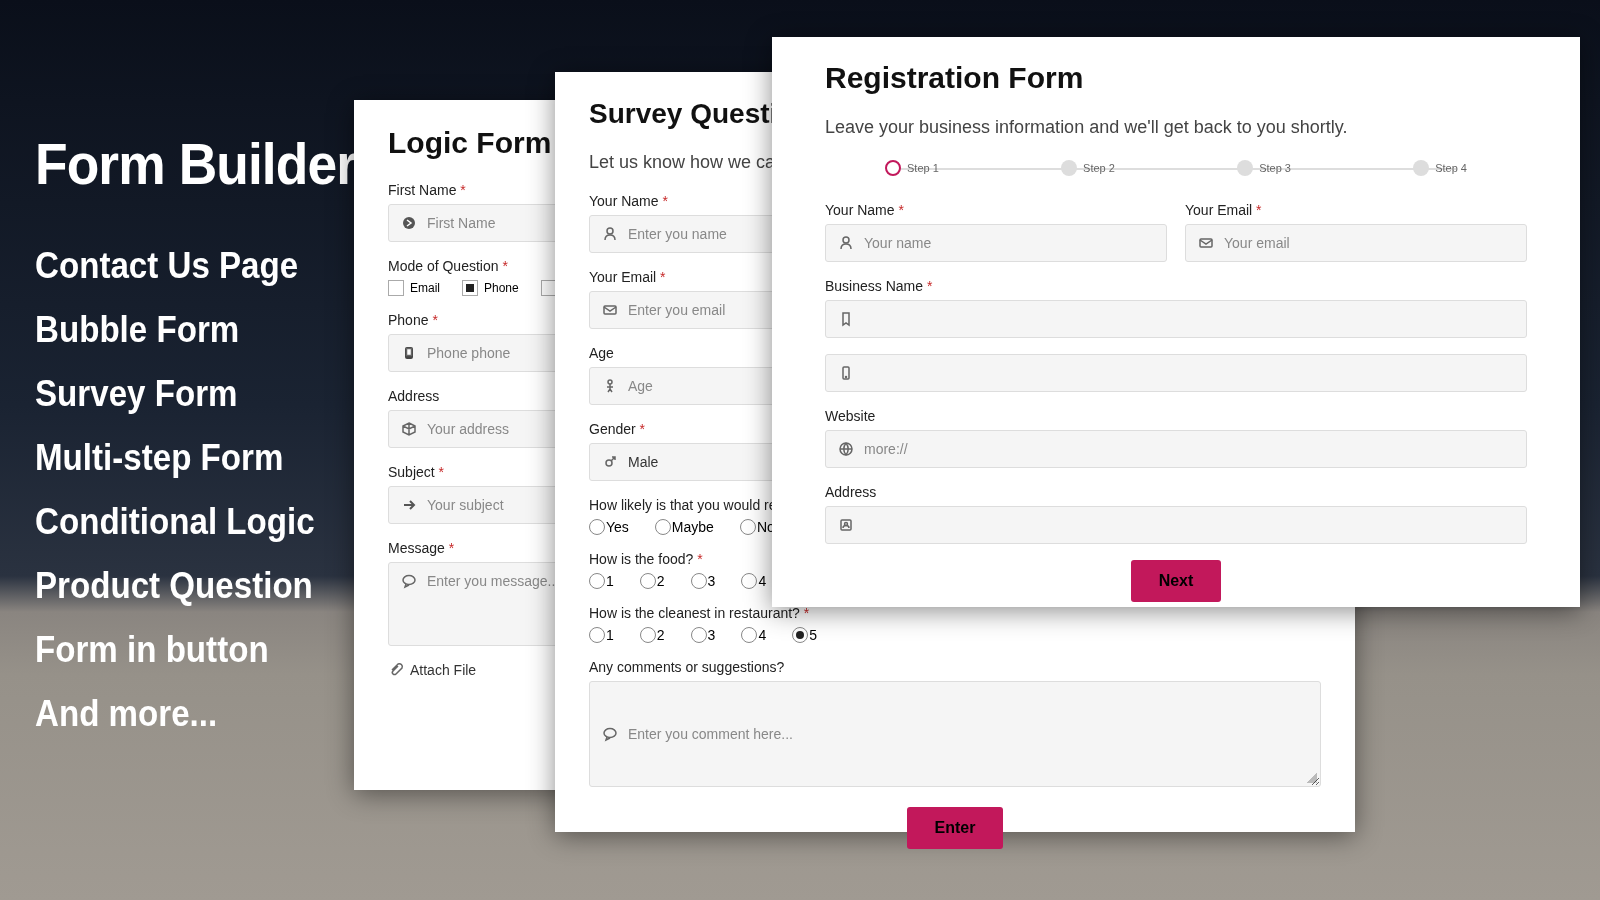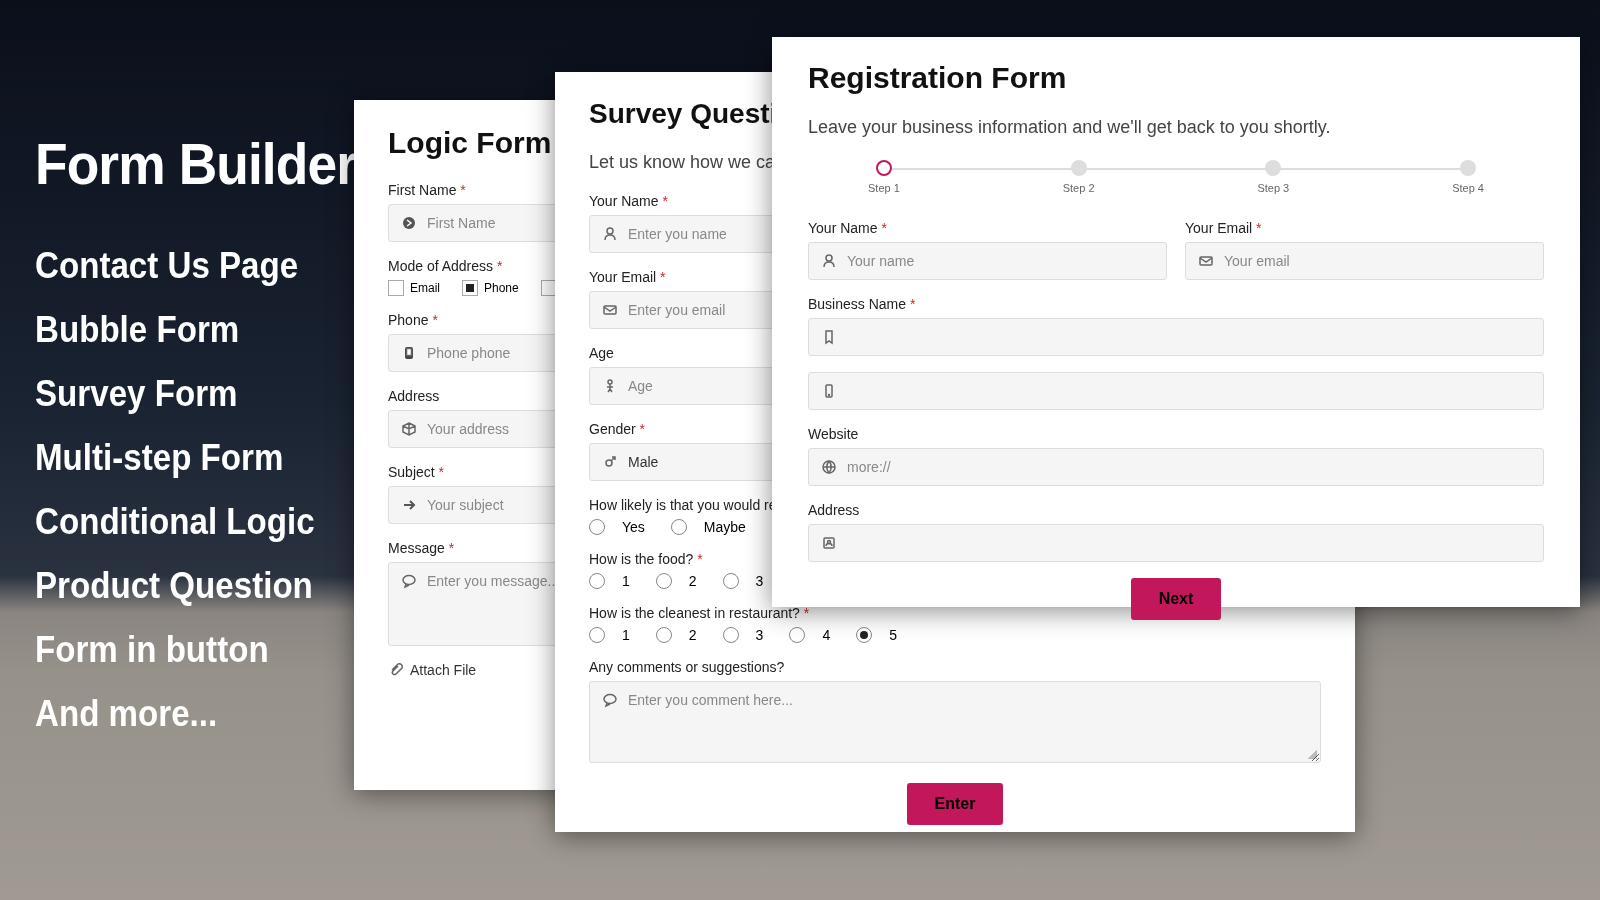--- a/index.html
+++ b/index.html
@@ -85,21 +85,21 @@
 }
 .icon { width: 16px; height: 16px; flex-shrink: 0; display: inline-flex; align-items: center; justify-content: center; }
 .icon svg { width: 100%; height: 100%; fill: none; stroke: #666; stroke-width: 1.5; }
 
 .check-row { display: flex; gap: 22px; align-items: center; }
 .check { display: flex; gap: 6px; align-items: center; font-size: 12px; }
 .checkbox { width: 16px; height: 16px; border: 1px solid #aaa; background: #fff; }
 .checkbox.checked { background: #222; box-shadow: inset 0 0 0 3px #fff; }
 
 .radio-row { display: flex; gap: 26px; align-items: center; margin-top: 6px; }
-.radio { display: flex; gap: 17px; align-items: center; font-size: 14px; }
+.radio { display: flex; gap: 1px; align-items: center; font-size: 14px; }
 .radio-dot { width: 16px; height: 16px; border: 1.5px solid #888; border-radius: 50%; background: #fff; position: relative; }
 .radio-dot.sel::after { content:''; position:absolute; left:3px; top:3px; right:3px; bottom:3px; background:#222; border-radius:50%; }
 
 .btn {
   background: #c2185b;
   color: #000000;
   border: none;
   padding: 12px 28px;
   font-size: 16px;
   font-weight: 600;
@@ -107,29 +107,29 @@
 }
 .attach { font-size: 14px; color: #333; display: flex; align-items: center; gap: 6px; }
 
 
 .p-logic { left: 354px; top: 100px; width: 410px; height: 690px; }
 .p-logic h2 { font-size: 30px; margin-bottom: 22px; }
 
 
 .p-survey { left: 555px; top: 72px; width: 800px; height: 760px; }
 .p-survey .btn-wrap { text-align: center; margin-top: 20px; }
-.p-survey .textarea { height: 82px; }
-
-
-.p-reg { left: 772px; top: 37px; width: 808px; height: 570px; padding: 24px 36px 20px; }
+.p-survey .textarea { height: 106px; align-items: center; }
+
+
+.p-reg { left: 772px; top: 37px; width: 808px; height: 570px; padding: 24px 53px 20px; }
 .p-reg h2 { font-size: 30px; }
 .p-reg .sub { margin-bottom: 22px; }
 .stepper { display: flex; justify-content: space-between; align-items: center; margin: 0 60px 26px; position: relative; }
 .stepper-line { position: absolute; left: 10px; right: 10px; top: 8px; height: 2px; background: #ddd; }
-.step { display: flex; flex-direction: column; align-items: center; gap: 6px; position: relative; z-index: 1; }
+.step { display: flex; flex-direction: row; align-items: center; gap: 6px; position: relative; z-index: 1; }
 .step-dot { width: 16px; height: 16px; border-radius: 50%; background: #ddd; }
 .step-dot.active { background: #fff; border: 2px solid #c2185b; }
 .step-lbl { font-size: 11px; color: #666; }
 .row2 { display: flex; gap: 18px; }
 .row2 .field { flex: 1; }
 .p-reg .btn-wrap { text-align: center; margin-top: 8px; }
 </style>
 </head>
 <body>
 
@@ -155,21 +155,21 @@
           <svg viewBox="0 0 16 16">
             <circle cx="8" cy="8" r="6" fill="#555" stroke="none"></circle>
             <path d="M6 5l4 3-4 3" stroke="#fff" fill="none"></path>
           </svg>
         </span>
       <span>First Name</span>
     </div>
   </div>
 
   <div class="field">
-    <span class="label"><span>Mode of Address</span> <span class="req">*</span></span>
+    <span class="label"><span>Mode of Question</span> <span class="req">*</span></span>
     <div class="check-row">
       <div class="check">
           <div class="checkbox"></div>
           <span>Email</span>
         </div>
       <div class="check">
           <div class="checkbox checked"></div>
           <span>Phone</span>
         </div>
       <div class="check">

